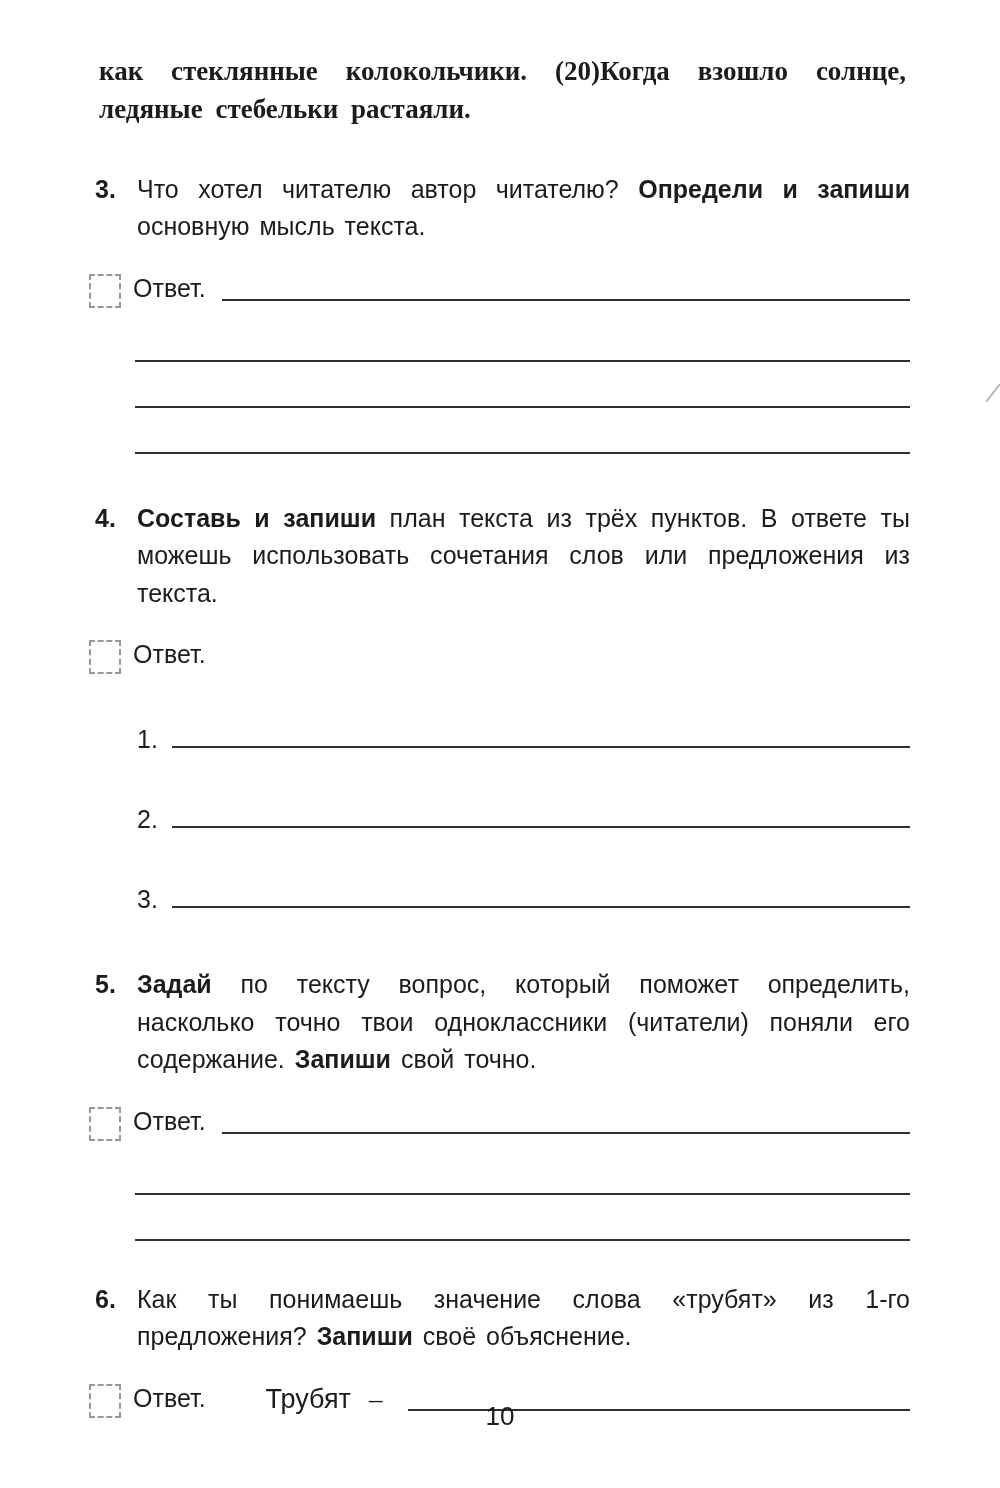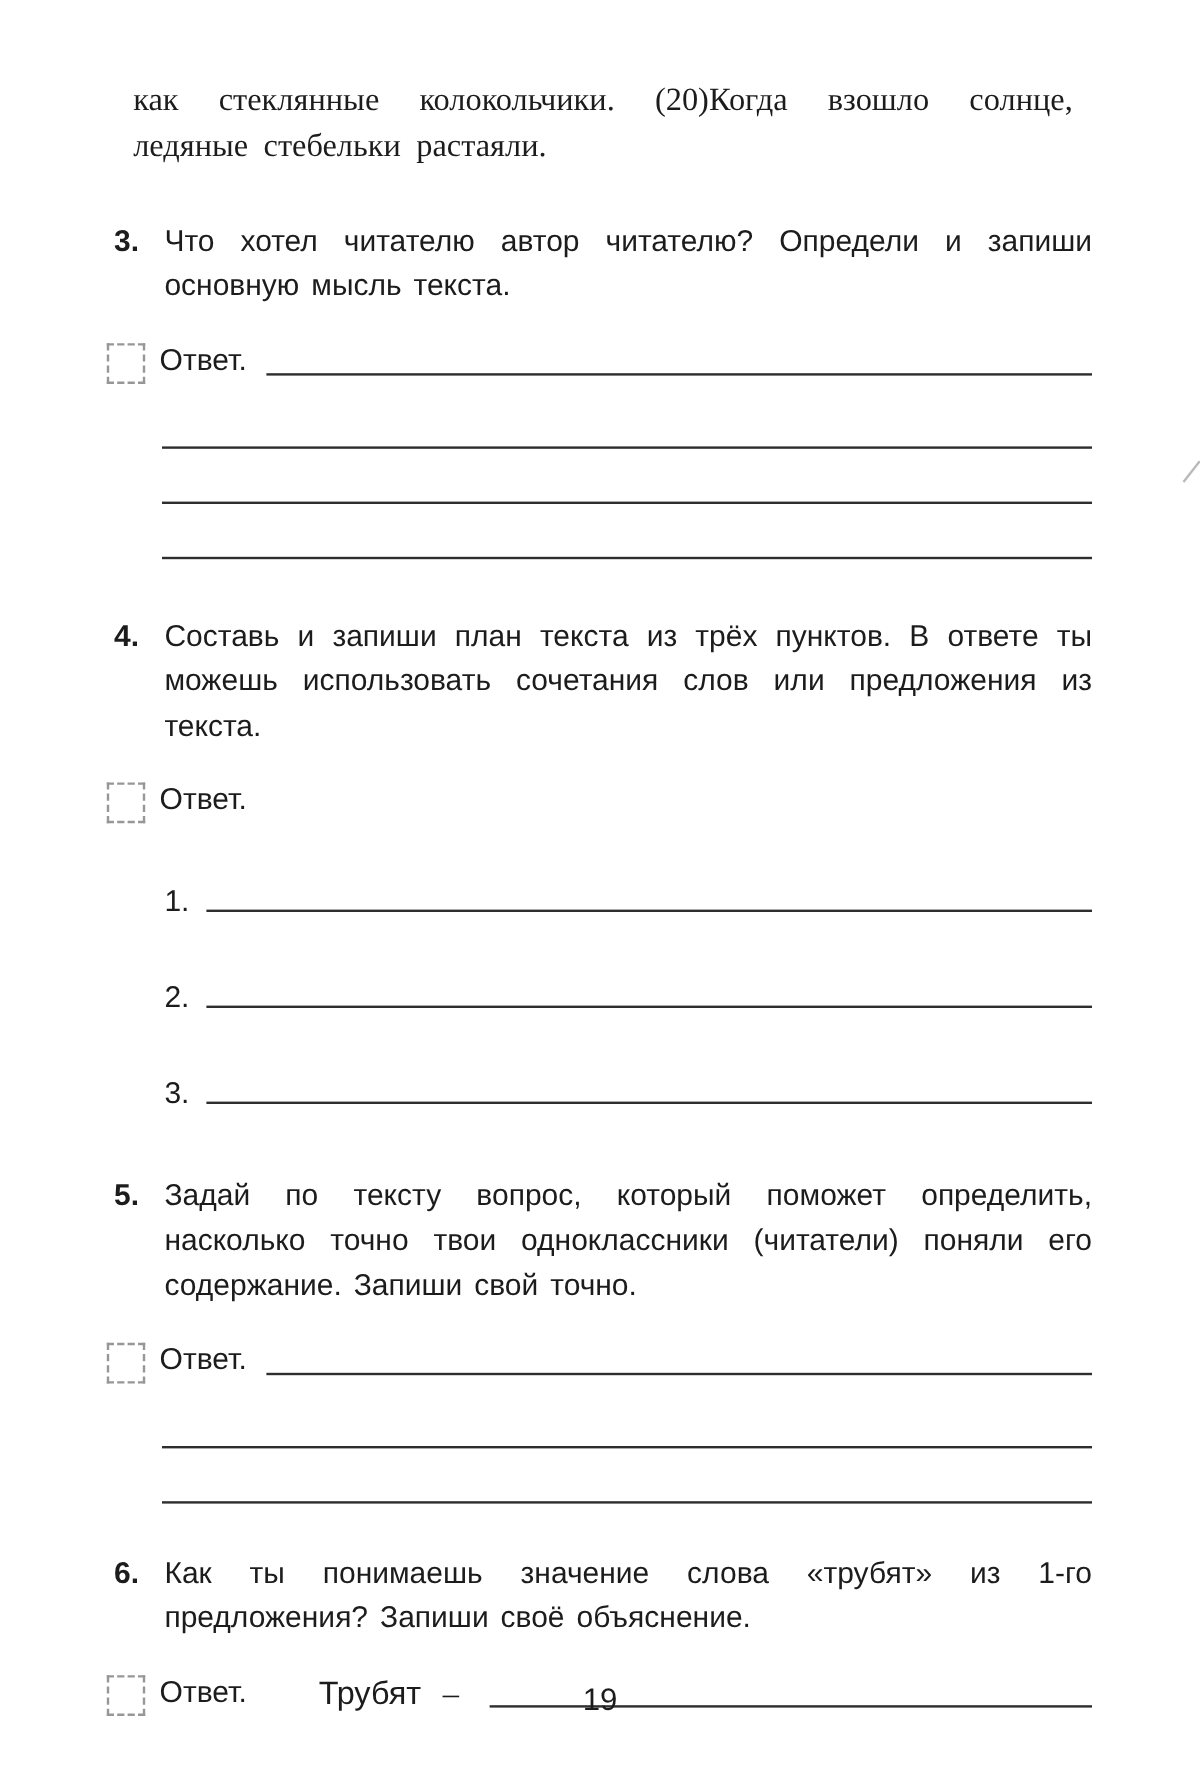--- a/index.html
+++ b/index.html
@@ -12,26 +12,27 @@
     font-family: "Liberation Sans", sans-serif;
     color: #1c1c1c;
     overflow: hidden;
   }
   .content {
     padding: 48px 90px 0 95px;
   }
 
   
   .intro-text {
-    margin: 16px;
+    margin: 4px;
     font-family: "Liberation Serif", serif;
     font-size: 27px;
     line-height: 1.42;
     text-align: justify;
     word-spacing: 6px;
+    font-weight: bold;
   }
   .attribution {
     margin: 8px 0 0 0;
     font-family: "Liberation Serif", serif;
     font-size: 27px;
     text-align: right;
   }
 
   
   .task {
@@ -42,21 +43,21 @@
     text-align: justify;
     word-spacing: 3px;
   }
   .task-num {
     position: absolute;
     left: 0;
     top: 0;
     font-weight: bold;
   }
   .task-text { margin: 0; }
-  .b { font-weight: normal; margin-top: 27px; }
+  .b { font-weight: bold; margin-top: 27px; }
 
   .task-3 { margin-top: 42px; }
   .task-4 { margin-top: 46px; }
   .task-5 { margin-top: 52px; }
   .task-6 { margin-top: 40px; }
 
   
   .answer-row {
     display: flex;
     align-items: flex-start;
@@ -201,14 +202,14 @@
       <span class="answer-box"></span>
       <span class="answer-label">Ответ.</span>
       <span class="answer-prefix">Трубят</span>
       <span class="answer-dash">–</span>
       <span class="answer-line"></span>
     </div>
 
   </div>
 
   <div class="page-curl"></div>
-  <div class="page-number">19</div>
+  <div class="page-number">10</div>
 </div>
 
 </body></html>

